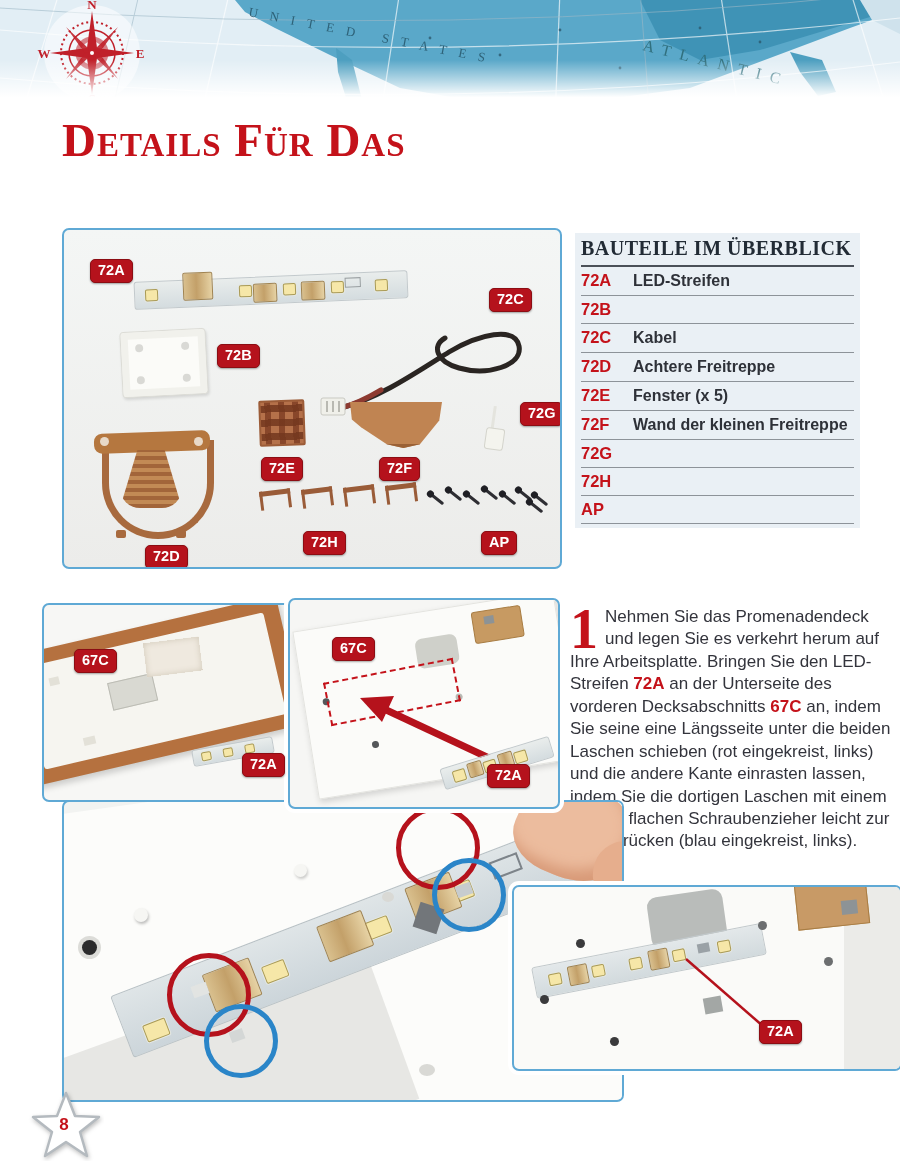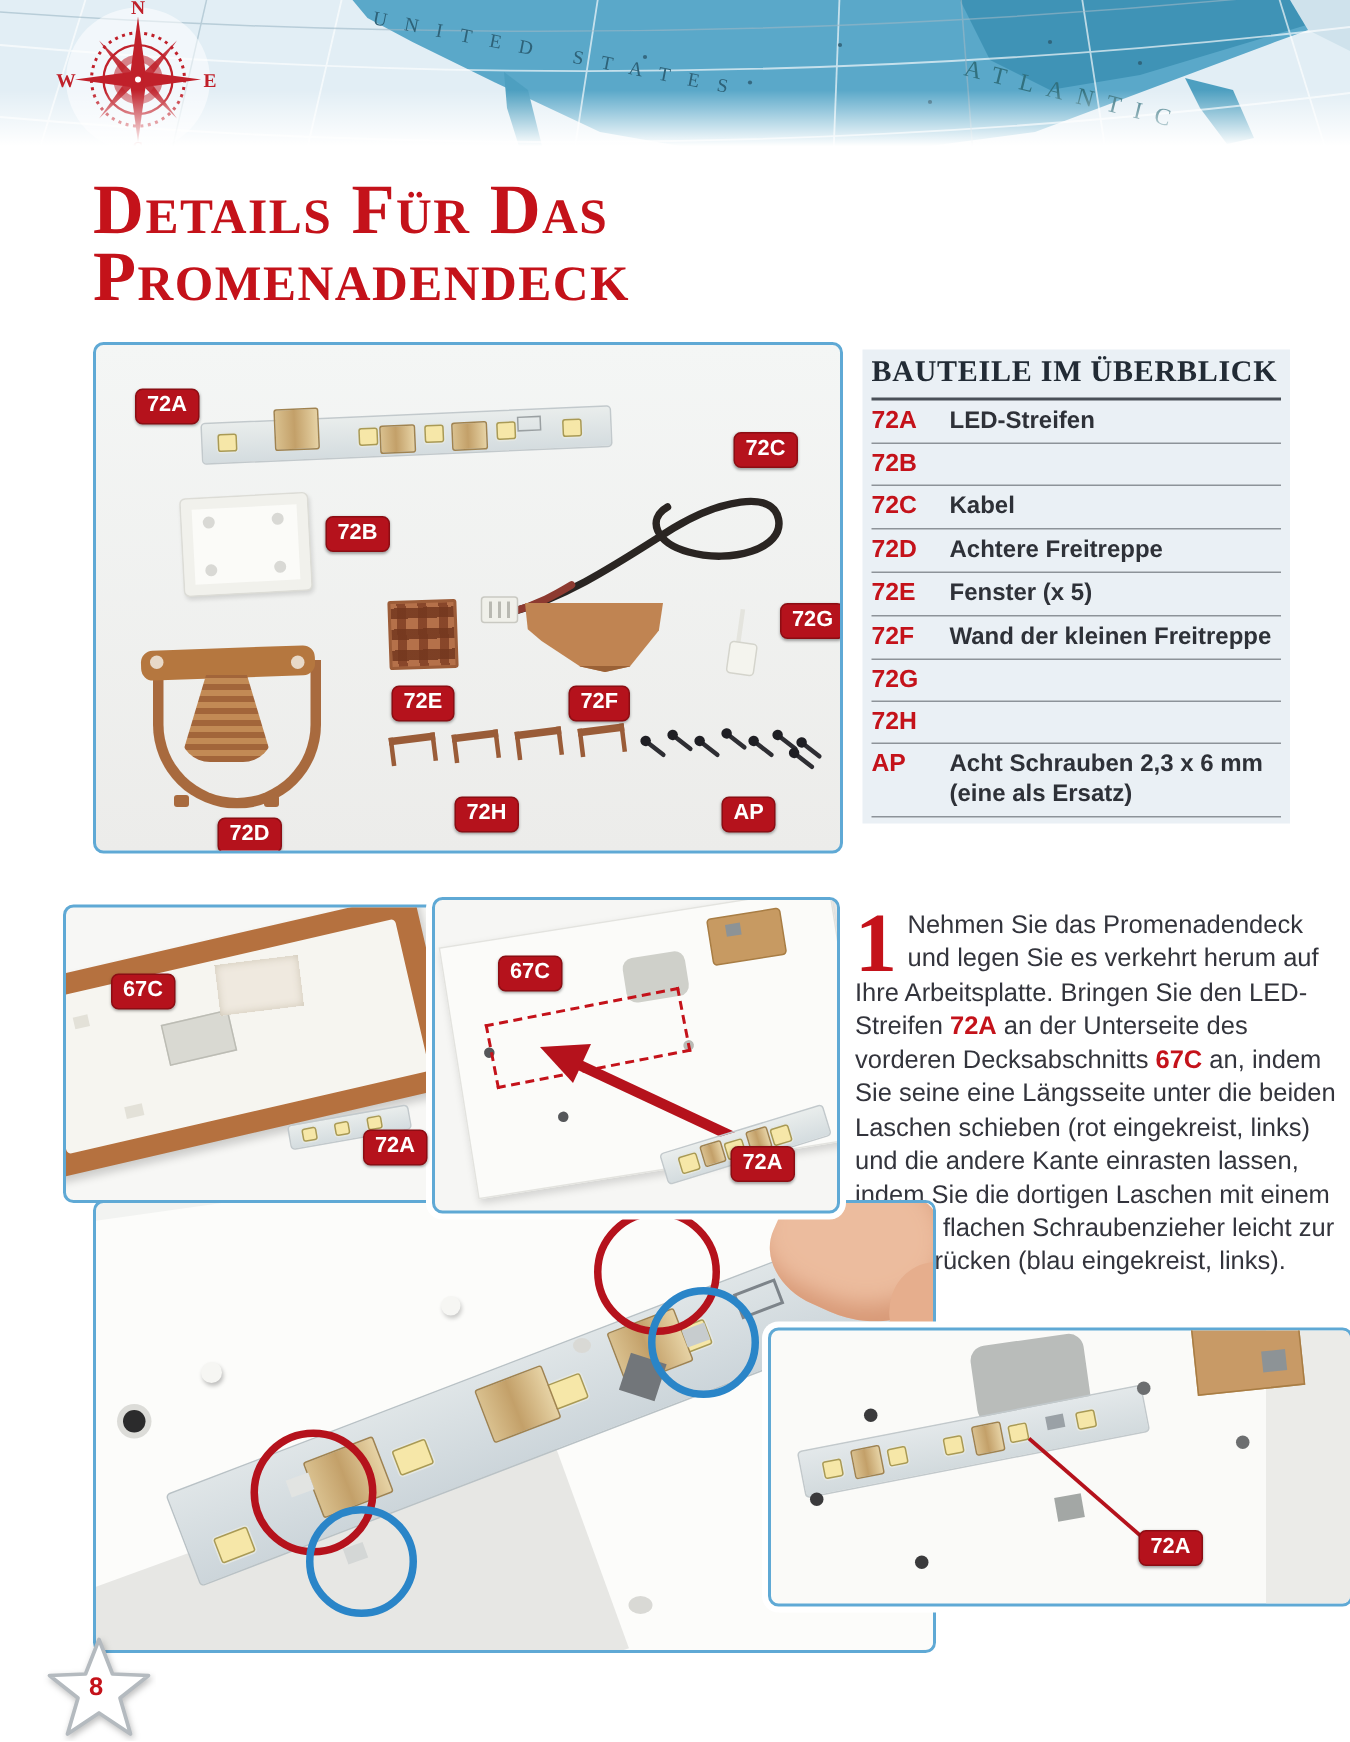--- a/index.html
+++ b/index.html
@@ -124,21 +124,20 @@
           <text x="44" y="58">W</text>
           <text x="140" y="58">E</text>
         </g>
       </g>
     </svg>
     <div id="banner-fade"></div>
   </div>
 
   <div class="page-title">
     <div>Details Für Das</div>
-    <div>Promenadendeck</div>
   </div>
 
   <div class="panel" style="left:62px;top:228px;width:496px;height:337px;">
 
     <div class="led-strip" style="left:70px;top:46px;width:272px;height:26px;transform:rotate(-2.5deg);">
       <div class="led" style="left:10px;top:7px;"></div>
         <div class="led" style="left:104px;top:7px;"></div>
       <div class="led" style="left:148px;top:7px;"></div>
         <div class="led" style="left:196px;top:7px;"></div>
       <div class="led" style="left:240px;top:7px;"></div>
@@ -243,21 +242,20 @@
       <span class="t-label">Wand der kleinen Freitreppe</span>
       </div>
     <div class="t-row">
       <span class="t-code">72G</span>
       </div>
     <div class="t-row">
       <span class="t-code">72H</span>
       </div>
     <div class="t-row">
       <span class="t-code">AP</span>
-      <span class="t-label">Acht Schrauben 2,3 x 6 mm (eine als Ersatz)</span>
       </div>
   </div>
 
   <div class="panel" style="left:42px;top:603px;width:250px;height:195px;background:#f7f7f5;">
     <div style="position:absolute;left:-30px;top:20px;width:280px;height:132px;transform:rotate(-13deg);
          background:#b5713f;border-radius:6px;box-shadow:2px 4px 6px rgba(0,0,0,.18);">
       <div style="position:absolute;left:16px;top:14px;right:16px;bottom:14px;background:#f6f5f0;border-radius:3px;"></div>
       <div style="position:absolute;left:96px;top:48px;width:44px;height:26px;background:#d9d9d2;border:1px solid #bcbcb4;"></div>
       <div style="position:absolute;left:138px;top:20px;width:56px;height:34px;background:#efe9df;
            box-shadow:inset 0 0 6px #cfc7b6;transform:rotate(6deg);"></div>

